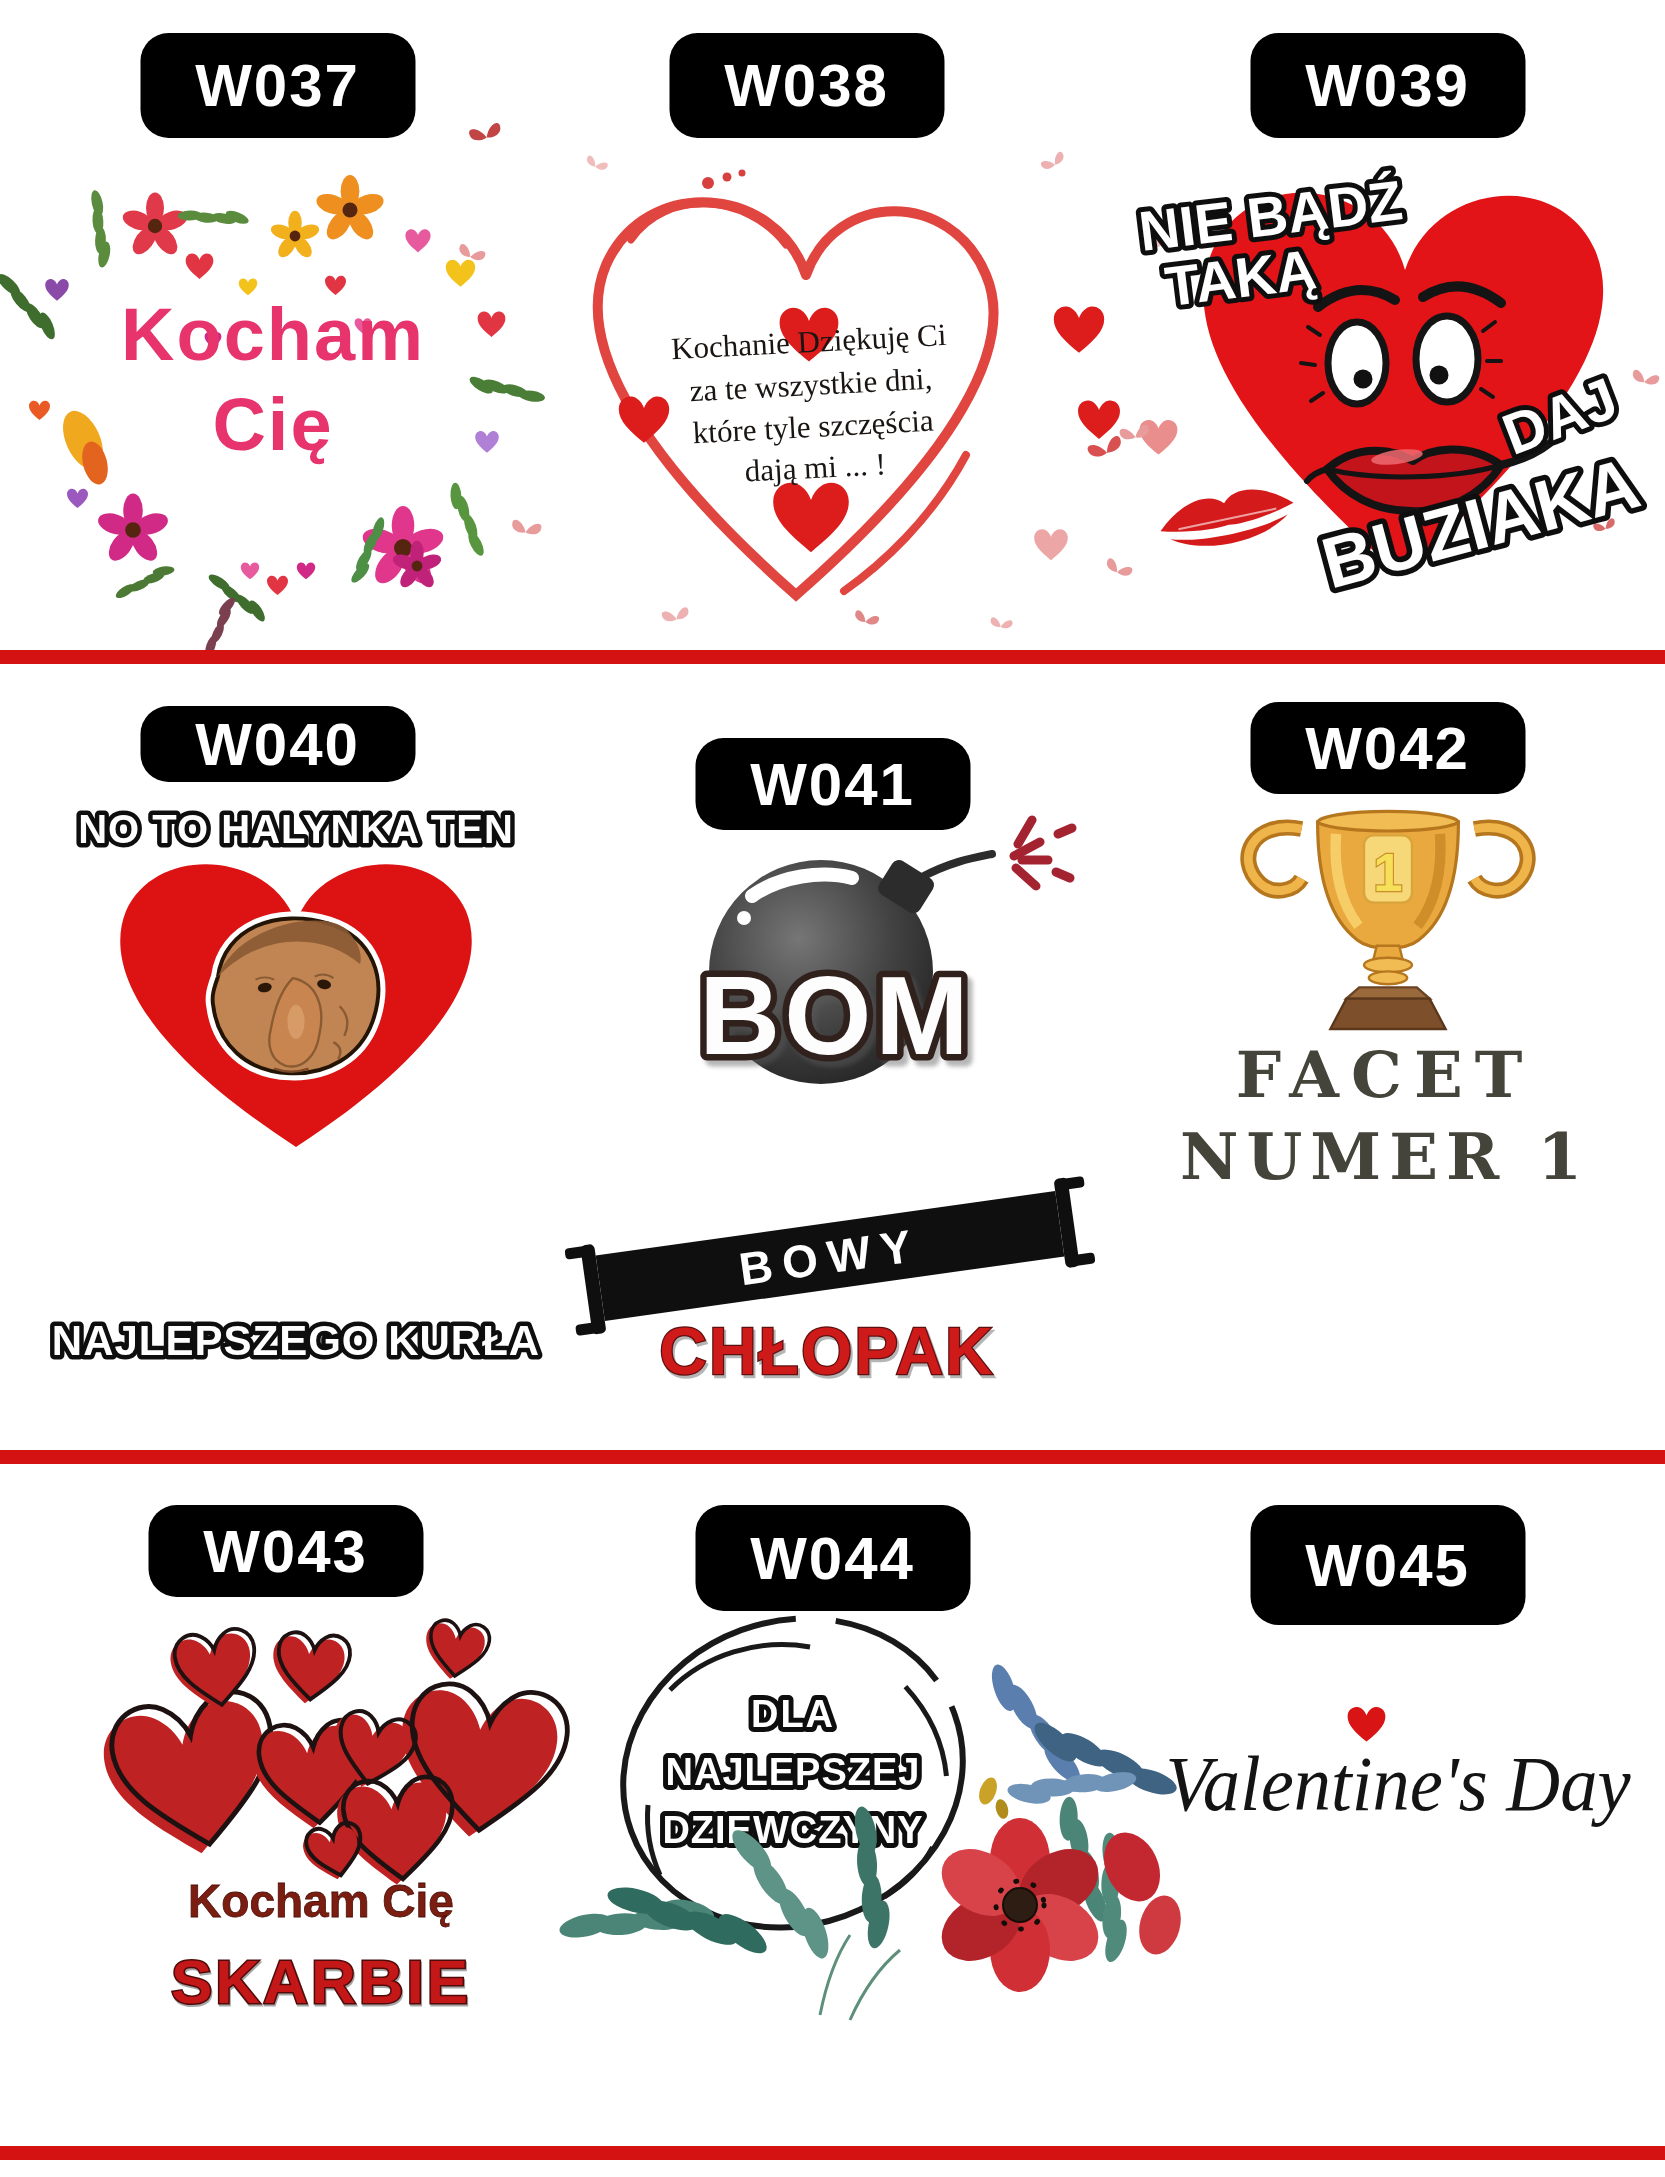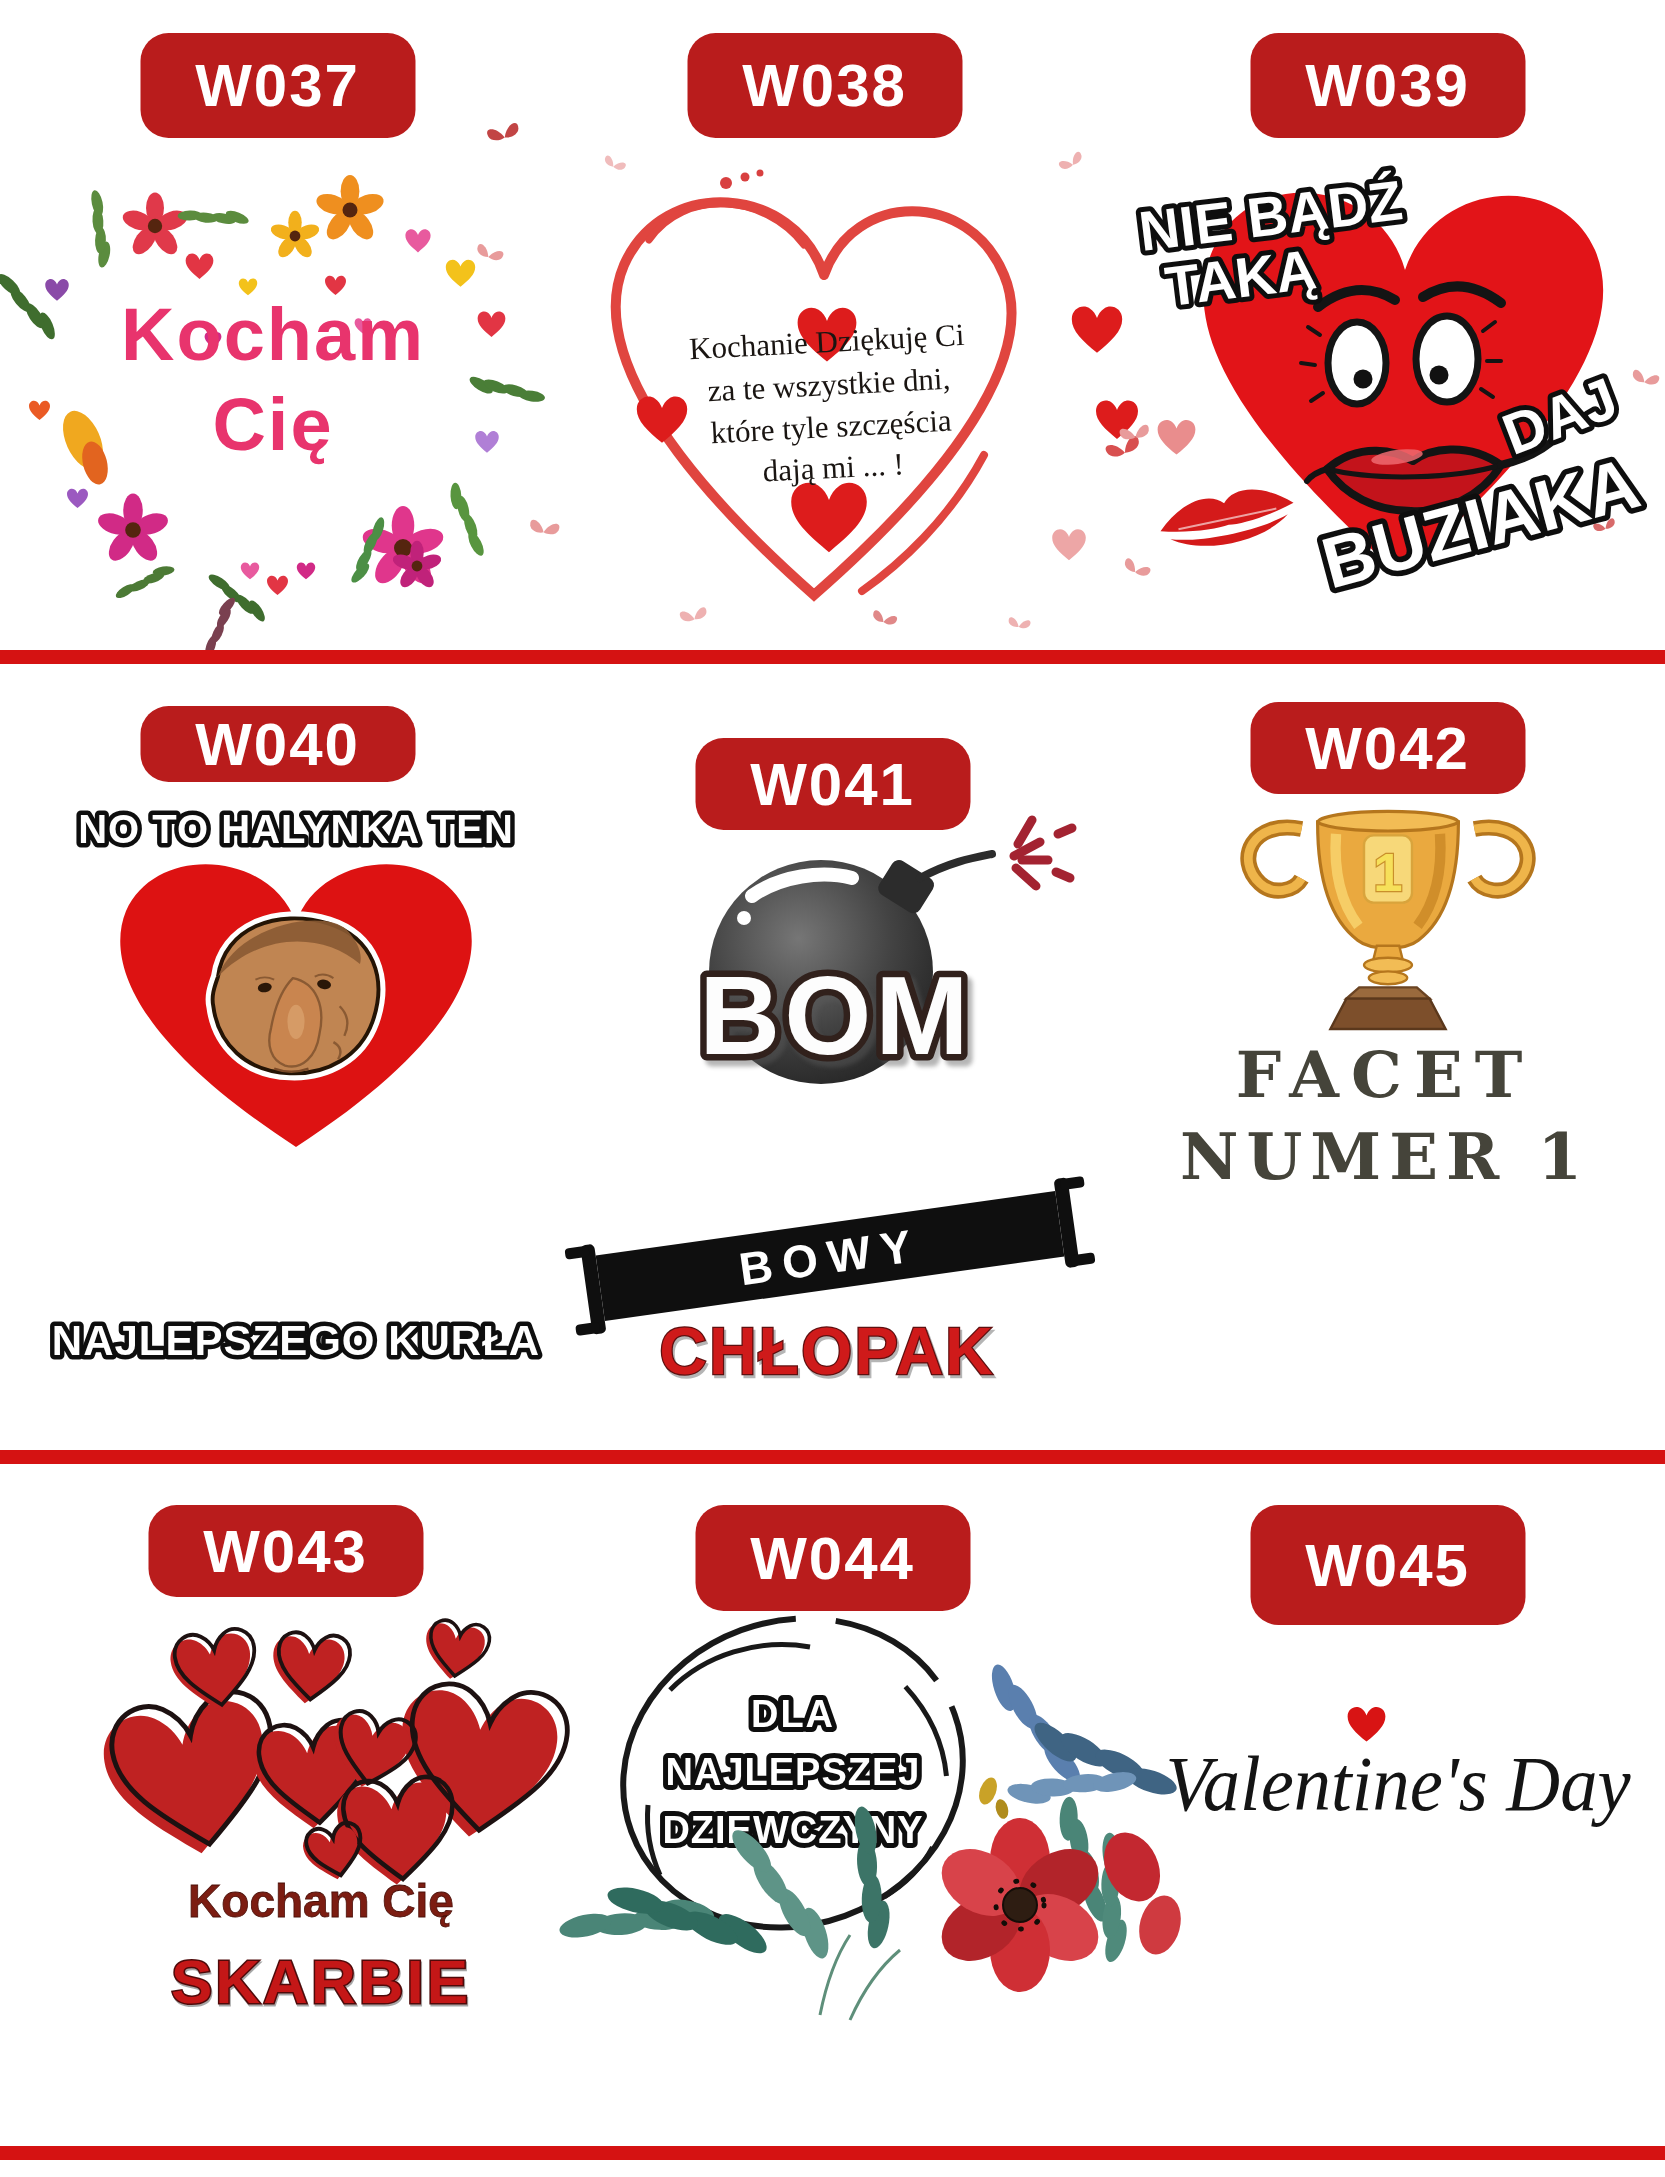--- a/index.html
+++ b/index.html
@@ -3,21 +3,21 @@
 <meta charset="utf-8">
 <style>
   html,body{margin:0;padding:0;}
   body{
     width:1665px;height:2177px;position:relative;background:#ffffff;
     font-family:"Liberation Sans",sans-serif;overflow:hidden;
   }
   .cell{position:absolute;width:555px;}
   .badge{
     position:absolute;left:50%;transform:translateX(-50%);
-    width:275px;background:#b91c1c;border-radius:28px;
+    width:275px;background:#000000;border-radius:28px;
     display:flex;align-items:center;justify-content:center;
   }
   .badge span{
     color:#ffffff;font-weight:bold;font-size:60px;letter-spacing:2px;
     font-family:"Liberation Sans",sans-serif;
   }
   .divider{position:absolute;left:0;width:1665px;height:14px;background:#d51212;}
   svg{position:absolute;overflow:visible;display:block;}
   text{font-family:"Liberation Sans",sans-serif;}
   .ot{fill:#ffffff;stroke:#0e0e0e;paint-order:stroke;stroke-linejoin:round;
@@ -102,21 +102,21 @@
       <use href="#hp" transform="translate(348,168) scale(0.2)" fill="#e85a9e"></use>
       <use href="#hp" transform="translate(234,412) scale(0.22)" fill="#e85a9e"></use>
       <use href="#hp" transform="translate(260,425) scale(0.25)" fill="#e23544"></use>
       <use href="#hp" transform="translate(290,412) scale(0.22)" fill="#d12a86"></use>
     </g>
     <text class="wreathtext" font-size="74" x="268" y="212">Kocham</text>
     <text class="wreathtext" font-size="74" x="268" y="302">Cię</text>
   </svg>
 </div>
 
-<div class="cell" id="c1" style="left:547px;top:0;height:650px">
+<div class="cell" id="c1" style="left:529px;top:0;height:650px">
   <div class="badge" style="top:33px;height:105px">
     <span>W038</span>
   </div>
   <svg width="720" height="540" viewBox="0 0 720 540" style="left:-83px;top:105px">
     <g>
       <use href="#bf" transform="translate(40,30) scale(1.3) rotate(-15)" fill="#c24545"></use>
       <use href="#bf" transform="translate(25,150) scale(1.1) rotate(20)" fill="#e89b9b"></use>
       <use href="#bf" transform="translate(80,425) scale(1.2) rotate(10)" fill="#e89b9b"></use>
       <use href="#bf" transform="translate(230,512) scale(1.1) rotate(-12)" fill="#eeb1b1"></use>
       <use href="#bf" transform="translate(420,515) rotate(18)" fill="#e08888"></use>

